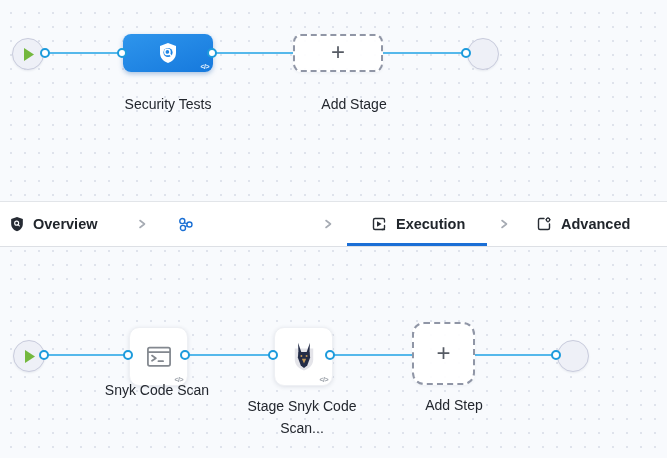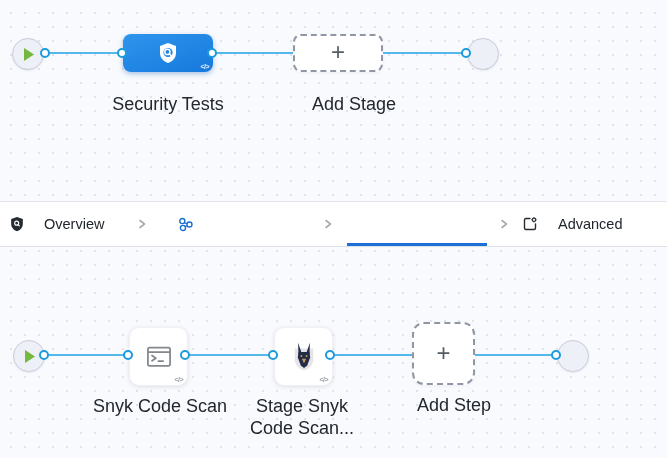--- a/index.html
+++ b/index.html
@@ -27,26 +27,26 @@
   .code-glyph.on-white{color:#9aa0a8;}
   
   .add-box{position:absolute;border:2px dashed #9096a6;background:rgba(255,255,255,.92);
     display:flex;align-items:center;justify-content:center;cursor:pointer;box-shadow:0 1px 3px rgba(40,50,90,.06);}
   .plus{font-size:24px;font-weight:200;color:#565b64;line-height:1;margin-top:-2px;}
   
   .step-box{position:absolute;width:57px;height:57px;border-radius:10px;background:#fff;
     border:1px solid #eef0f4;box-shadow:0 1px 4px rgba(30,40,70,.12);
     display:flex;align-items:center;justify-content:center;cursor:pointer;}
   
-  .node-label{position:absolute;font-size:18px;color:#23272e;text-align:center;line-height:22px;}
+  .node-label{position:absolute;font-size:14px;color:#23272e;text-align:center;line-height:22px;}
   
   .tabbar{position:absolute;left:0;top:201px;width:667px;height:46px;background:#ffffff;
     border-top:1px solid #e2e5e9;border-bottom:1px solid #dde0e5;box-sizing:border-box;}
   .tab{position:absolute;top:0;height:100%;display:flex;align-items:center;gap:9px;cursor:pointer;}
-  .tab-label{font-size:14.5px;font-weight:400;color:#21262c;margin-left:11px;}
+  .tab-label{font-size:14.5px;font-weight:700;color:#21262c;}
   .tab-label.blue{color:#1a6fd4;}
   .tab-sep{position:absolute;top:0;height:100%;display:flex;align-items:center;}
   .active-underline{position:absolute;left:347px;bottom:0;width:140px;height:3px;background:#1b6fd6;}
   svg{display:block;}
 </style>
 </head>
 <body>
 
 <div class="screen">
 
@@ -122,28 +122,38 @@
         </svg>
       </span>
     </div>
 
     <div class="tab-sep" style="left:322px;">
       <svg width="12" height="12" viewBox="0 0 12 12">
           <polyline points="4,2.5 8.5,6 4,9.5" fill="none" stroke="#a6abb3" stroke-width="1.6" stroke-linecap="round" stroke-linejoin="round"></polyline>
         </svg>
     </div>
 
+    <div class="tab" style="left:371px;">
+      <span>
+        <svg width="16" height="16" viewBox="0 0 16 16">
+          <path d="M13.5 9.5 V12 A1.5 1.5 0 0 1 12 13.5 H4 A1.5 1.5 0 0 1 2.5 12 V4 A1.5 1.5 0 0 1 4 2.5 H12 A1.5 1.5 0 0 1 13.5 4 V6" fill="none" stroke="#272c33" stroke-width="1.4" stroke-linecap="round"></path>
+          <polygon points="6,5.3 10.6,8 6,10.7" fill="#272c33"></polygon>
+          <line x1="11" y1="13.5" x2="13.5" y2="13.5" stroke="#272c33" stroke-width="1.4" stroke-linecap="round"></line>
+        </svg>
+      </span>
+      <span class="tab-label">Execution</span>
+    </div>
 
     <div class="tab-sep" style="left:498px;">
       <svg width="12" height="12" viewBox="0 0 12 12">
           <polyline points="4,2.5 8.5,6 4,9.5" fill="none" stroke="#a6abb3" stroke-width="1.6" stroke-linecap="round" stroke-linejoin="round"></polyline>
         </svg>
     </div>
 
-    <div class="tab" style="left:522px;text-align:center;">
+    <div class="tab" style="left:536px;text-align:center;">
       <span>
         <svg width="16" height="16" viewBox="0 0 16 16">
           <path d="M13.5 8 V12 A1.5 1.5 0 0 1 12 13.5 H4 A1.5 1.5 0 0 1 2.5 12 V4 A1.5 1.5 0 0 1 4 2.5 H8" fill="none" stroke="#272c33" stroke-width="1.4" stroke-linecap="round"></path>
           <circle cx="12" cy="3.8" r="1.7" fill="none" stroke="#272c33" stroke-width="1.2"></circle>
           <line x1="12" y1="1.2" x2="12" y2="2.1" stroke="#272c33" stroke-width="1.1"></line>
           <line x1="12" y1="5.5" x2="12" y2="6.4" stroke="#272c33" stroke-width="1.1"></line>
           <line x1="9.4" y1="3.8" x2="10.3" y2="3.8" stroke="#272c33" stroke-width="1.1"></line>
           <line x1="13.7" y1="3.8" x2="14.6" y2="3.8" stroke="#272c33" stroke-width="1.1"></line>
         </svg>
       </span>
@@ -202,18 +212,18 @@
       <span><span class="stop-square"></span></span>
     </div>
 
     <span class="port" style="left:39px;top:350px;"></span>
     <span class="port" style="left:123px;top:350px;"></span>
     <span class="port" style="left:180px;top:350px;"></span>
     <span class="port" style="left:268px;top:350px;"></span>
     <span class="port" style="left:325px;top:350px;"></span>
     <span class="port" style="left:551px;top:350px;"></span>
 
-    <div class="node-label" style="left:87px;top:395px;width:140px;text-align:right;">Snyk Code Scan</div>
+    <div class="node-label" style="left:87px;top:379px;width:140px;">Snyk Code Scan</div>
     <div class="node-label" style="left:247px;top:395px;width:110px;">Stage Snyk Code Scan...</div>
     <div class="node-label" style="left:394px;top:394px;width:120px;">Add Step</div>
   </div>
 
 </div>
 
 </body></html>

